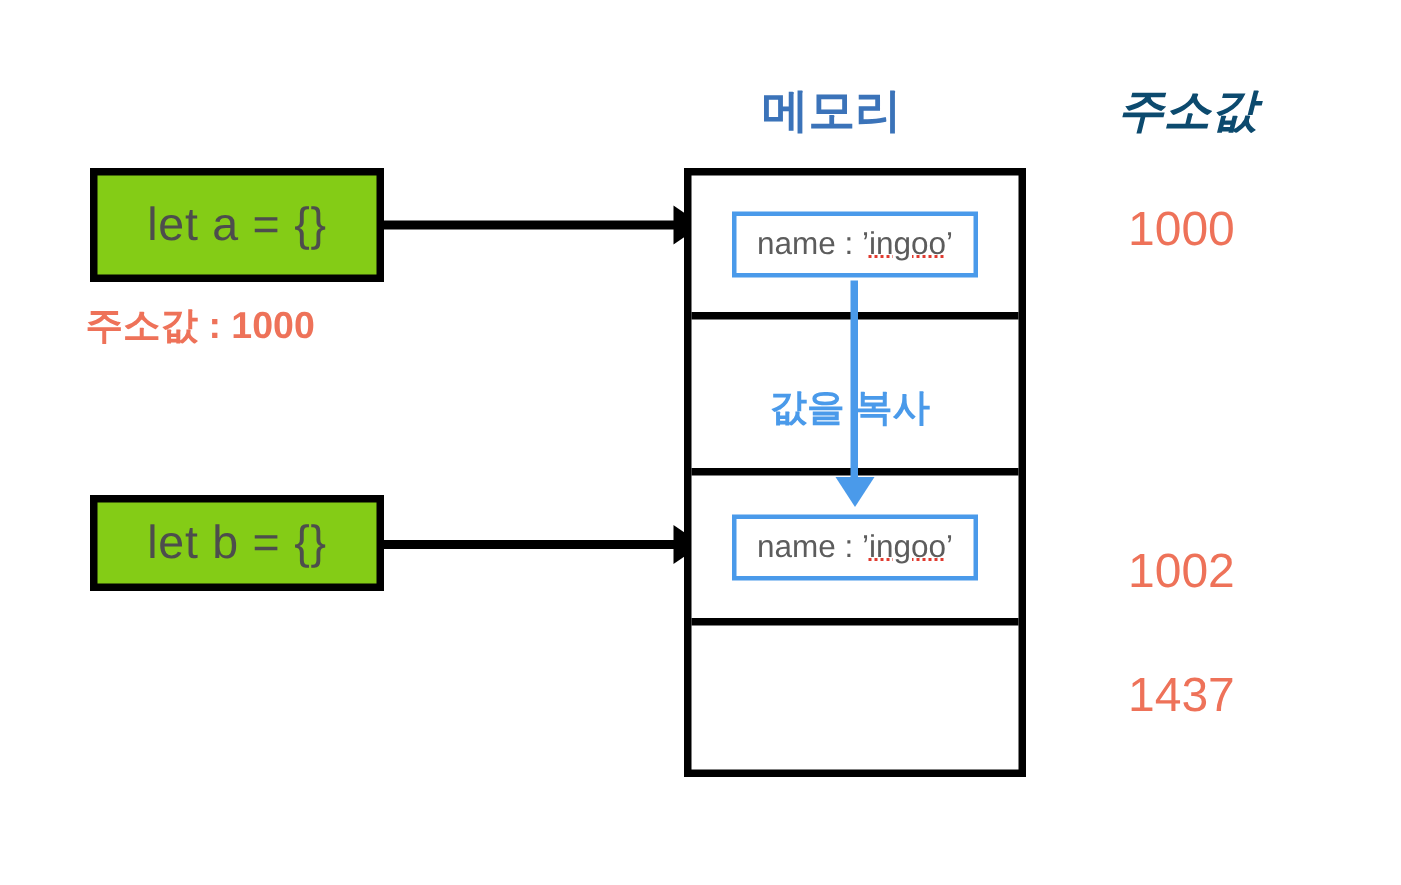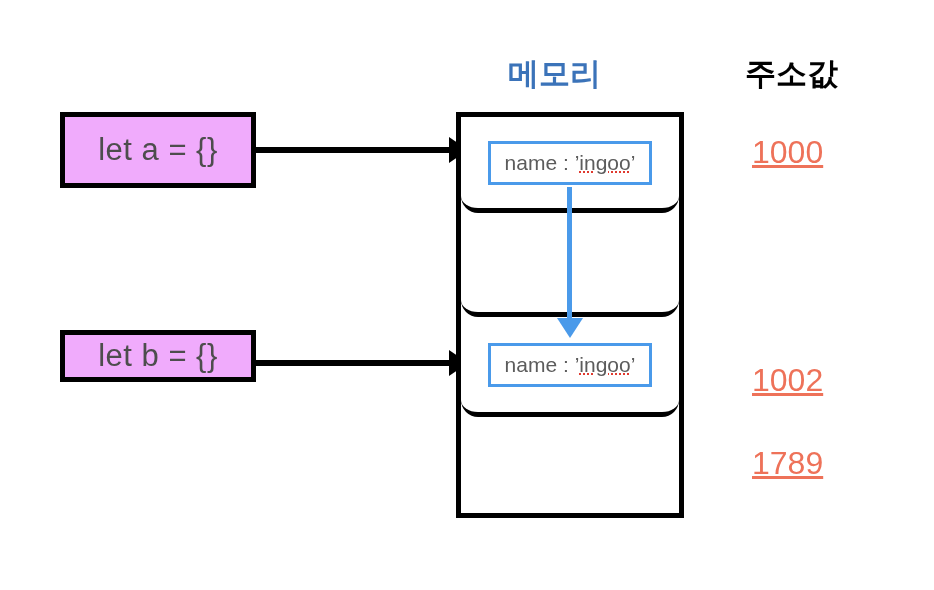--- a/index.html
+++ b/index.html
@@ -16,21 +16,21 @@
     height: 590px;
     background: #ffffff;
     overflow: hidden;
   }
 
   
   .var-box {
     position: absolute;
     box-sizing: border-box;
     border: 5px solid #000000;
-    background: #f0abfc;
+    background: #84cc16;
     display: flex;
     align-items: center;
     justify-content: center;
   }
   .var-box-label {
     font-size: 31px;
     color: #4d4d4d;
     letter-spacing: 0.5px;
     white-space: nowrap;
   }
@@ -72,21 +72,20 @@
     border: 5px solid #000000;
     background: #ffffff;
   }
   .memory-row {
     box-sizing: border-box;
     position: relative;
     border-bottom: 5px solid #000000;
     display: flex;
     align-items: center;
     justify-content: center;
-    border-radius: 17px;
   }
   .memory-row:last-child {
     border-bottom: none;
   }
 
   .value-box {
     box-sizing: border-box;
     border: 3px solid #4a9aea;
     background: #ffffff;
     padding: 7px 14px;
@@ -129,48 +128,49 @@
     color: #4a9aea;
     white-space: nowrap;
     z-index: 1;
   }
 
   
   .addr-title {
     position: absolute;
     font-size: 31px;
     font-weight: bold;
-    color: #000000;
-    white-space: nowrap;
+    color: #0c4a6e;
+    white-space: nowrap;
+    font-style: italic;
   }
   .addr-value {
     position: absolute;
     font-size: 32px;
     color: #ee7259;
     white-space: nowrap;
-    text-decoration: underline;
   }
 </style>
 </head>
 <body>
 
 <div id="canvas">
 
   <div class="memory-title" style="left:508px; top:53px;">메모리</div>
 
   <div class="addr-title" style="left:745px; top:53px;">주소값</div>
 
   <div class="var-box" style="left:60px; top:112px; width:196px; height:76px;">
     <span class="var-box-label">let a = {}</span>
   </div>
+  <div class="addr-note" style="left:57px; top:200px;">주소값 : 1000</div>
 
   <div class="connector" style="left:256px; top:147px; width:198px;"></div>
   <div class="connector-head" style="left:449px; top:137px;"></div>
 
-  <div class="var-box" style="left:60px; top:330px; width:196px; height:52px;">
+  <div class="var-box" style="left:60px; top:330px; width:196px; height:64px;">
     <span class="var-box-label">let b = {}</span>
   </div>
 
   <div class="connector" style="left:256px; top:360px; width:198px;"></div>
   <div class="connector-head" style="left:449px; top:350px;"></div>
 
   <div class="memory-table" style="left:456px; top:112px; width:228px; height:406px;">
 
     <div class="memory-row" style="height:96px;">
       <div class="value-box">
@@ -184,20 +184,21 @@
     <div class="memory-row" style="height:100px;">
       <div class="value-box">
         <span class="value-text"><span>name : ’</span><span class="misspell">ingoo</span><span>’</span></span>
       </div>
     </div>
 
     <div class="memory-row" style="height:96px;">
     </div>
   </div>
 
+  <div class="copy-label" style="left:513px; top:255px;">값을 복사</div>
   <div class="copy-line" style="left:567px; top:187px; height:133px;"></div>
   <div class="copy-head" style="left:557px; top:318px;"></div>
 
   <div class="addr-value" style="left:752px; top:134px;">1000</div>
   <div class="addr-value" style="left:752px; top:362px;">1002</div>
-  <div class="addr-value" style="left:752px; top:445px;">1789</div>
+  <div class="addr-value" style="left:752px; top:445px;">1437</div>
 
 </div>
 
 </body></html>

